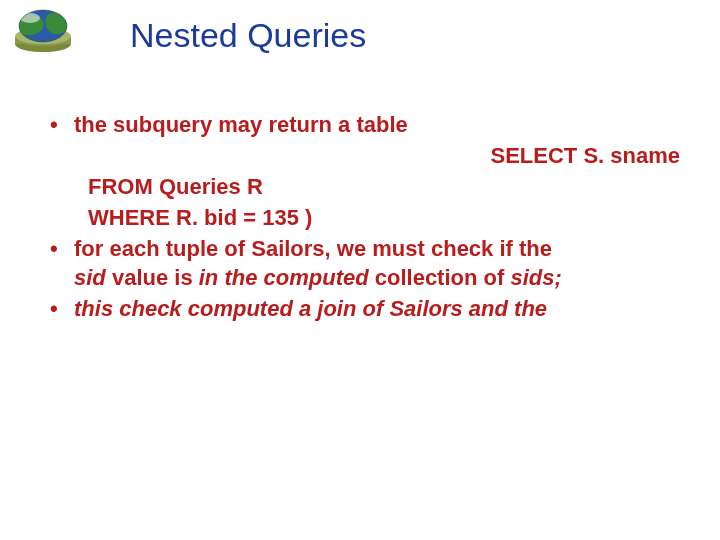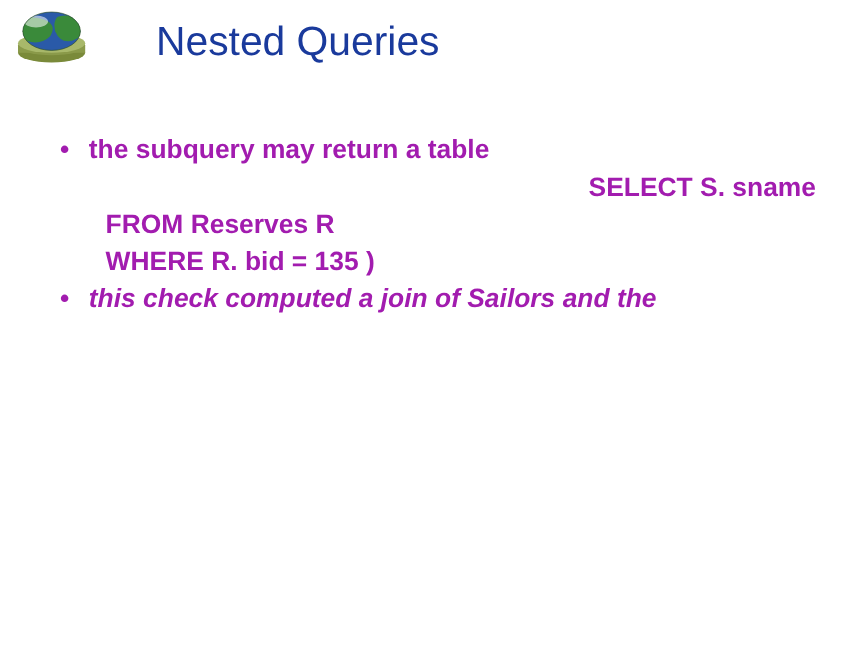--- a/index.html
+++ b/index.html
@@ -33,21 +33,21 @@
     font-family: "Comic Sans MS", "Comic Sans", cursive, Verdana, sans-serif;
     font-weight: normal;
   }
   .content {
     position: absolute;
     top: 110px;
     left: 46px;
     right: 40px;
     font-size: 22px;
     font-weight: bold;
-    color: #a21caf;
+    color: #b91c1c;
     line-height: 1.32;
   }
   .bullet {
     position: relative;
     padding-left: 28px;
     margin-bottom: 2px;
   }
   .bullet::before {
     content: "•";
     position: absolute;
@@ -97,23 +97,29 @@
 
   <div class="title">Nested Queries</div>
 
   <div class="content">
 
     <div class="bullet">
       <span>the subquery may return a table</span>
     </div>
 
     <div class="sql-line">SELECT S. sname</div>
-    <div class="sql-indent">FROM Reserves R</div>
+    <div class="sql-indent">FROM Queries R</div>
     <div class="sql-indent">WHERE R. bid = 135 )</div>
 
 
+    <div class="bullet">
+      <span>for each tuple of Sailors, we must check if the</span>
+      <span class="continuation">
+        <span class="italic">sid</span><span> value is </span><span class="italic">in the computed</span><span> collection of </span><span class="italic">sids;</span>
+      </span>
+    </div>
 
     <div class="bullet">
       <span class="italic">this check computed a join of Sailors and the</span>
     </div>
 
   </div>
 </div>
 
 </body></html>

